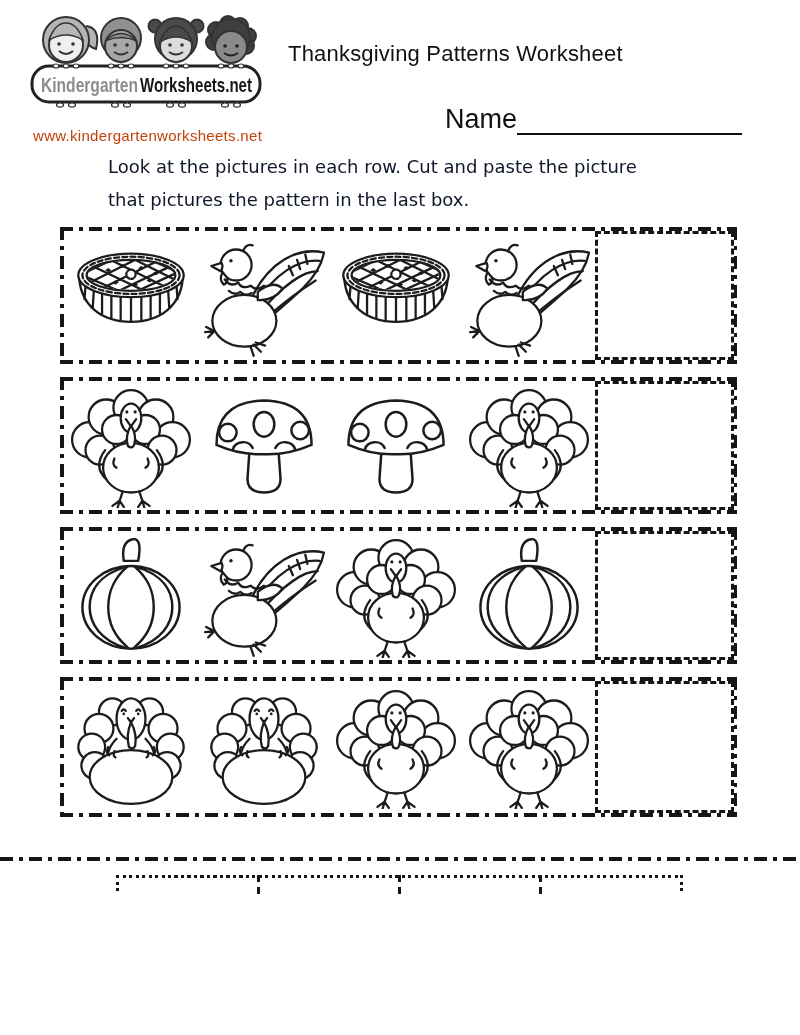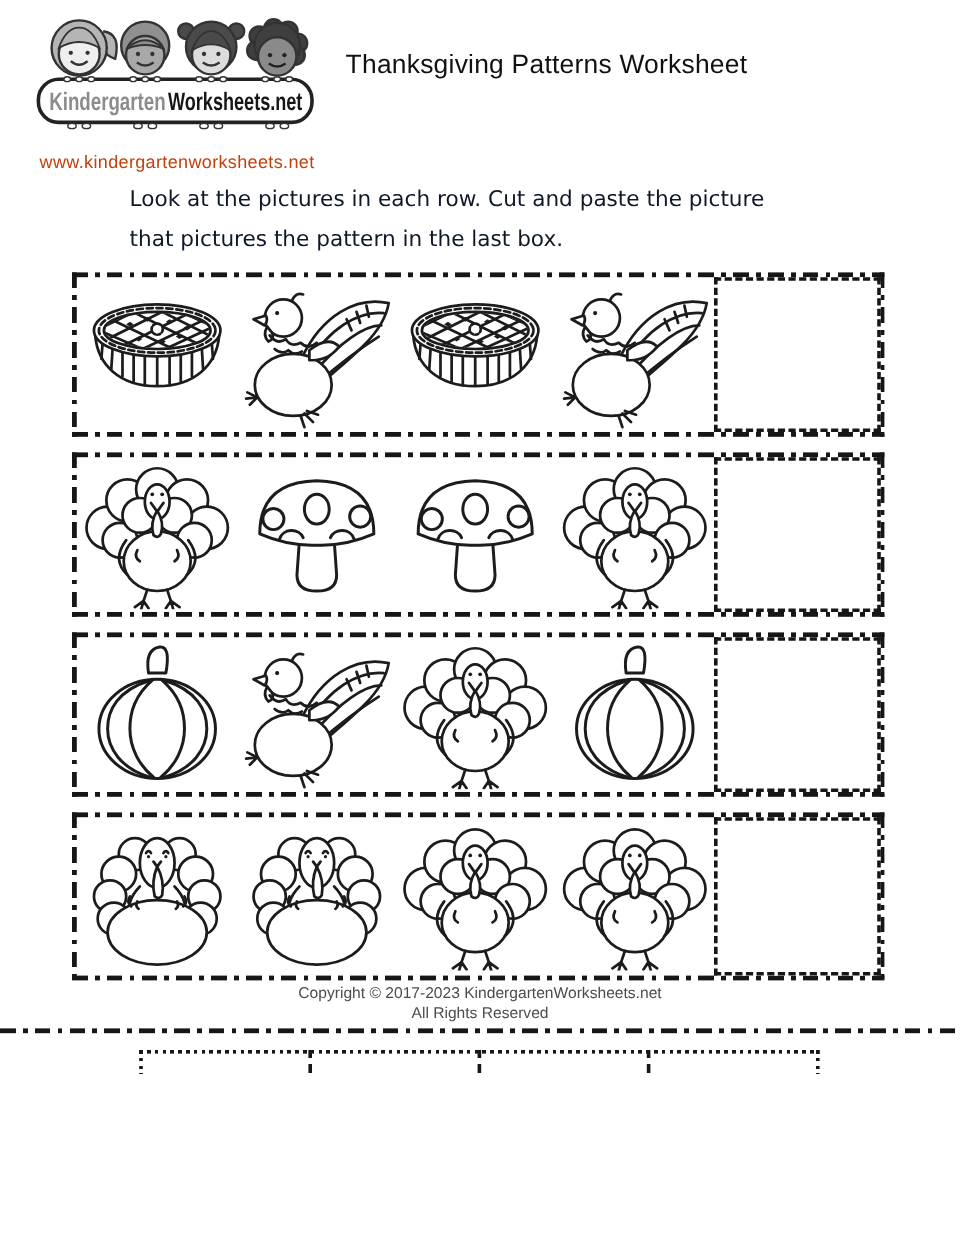--- a/index.html
+++ b/index.html
@@ -255,20 +255,24 @@
         <ellipse cx="197" cy="93" rx="3.5" ry="2.2"></ellipse>
           <ellipse cx="209" cy="93" rx="3.5" ry="2.2"></ellipse>
       </g>
       <text x="13" y="80" font-family="Liberation Sans, sans-serif" font-size="21" font-weight="bold" fill="#8c8c8c" textLength="97" lengthAdjust="spacingAndGlyphs">Kindergarten</text>
       <text x="112" y="80" font-family="Liberation Sans, sans-serif" font-size="21" font-weight="bold" fill="#161616" textLength="112" lengthAdjust="spacingAndGlyphs">Worksheets.net</text>
     </svg>
   </div>
   <div class="logo-url">www.kindergartenworksheets.net</div>
 
   <h1 class="page-title">Thanksgiving Patterns Worksheet</h1>
+  <div class="name-row">
+    <span class="name-label">Name</span>
+    <span class="name-line"></span>
+  </div>
 
   <div class="instructions">
     <div>Look at the pictures in each row. Cut and paste the picture</div>
     <div>that pictures the pattern in the last box.</div>
   </div>
 
   <section class="row-box" style="top:227px">
     <div class="row-items">
       <div class="cell">
           <svg viewBox="0 0 120 120" class="art">
@@ -365,24 +369,20 @@
         </div>
       <div class="cell">
           <svg viewBox="0 0 120 120" class="art">
             <use href="#sym-standing-turkey"></use>
           </svg>
         </div>
     </div>
     <div class="answer-box"></div>
   </section>
 
-  <div class="copyright">
-    <div>Copyright © 2017-2023 KindergartenWorksheets.net</div>
-    <div>All Rights Reserved</div>
-  </div>
 
   <div class="cutline"></div>
   <svg class="scissors" viewBox="0 0 70 60">
     <g stroke="#1c1c1c" stroke-width="2.6" stroke-linejoin="round" stroke-linecap="round" fill="#fff">
       <path d="M24,26 L60,9 Q65,7 63,12 L30,31 Z"></path>
       <path d="M24,34 L60,51 Q65,53 63,48 L30,29 Z"></path>
       <circle cx="13" cy="17" r="8" fill="none" stroke-width="3"></circle>
       <circle cx="13" cy="43" r="8" fill="none" stroke-width="3"></circle>
       <path d="M19,22 L26,27 M19,38 L26,33" fill="none"></path>
     </g>

